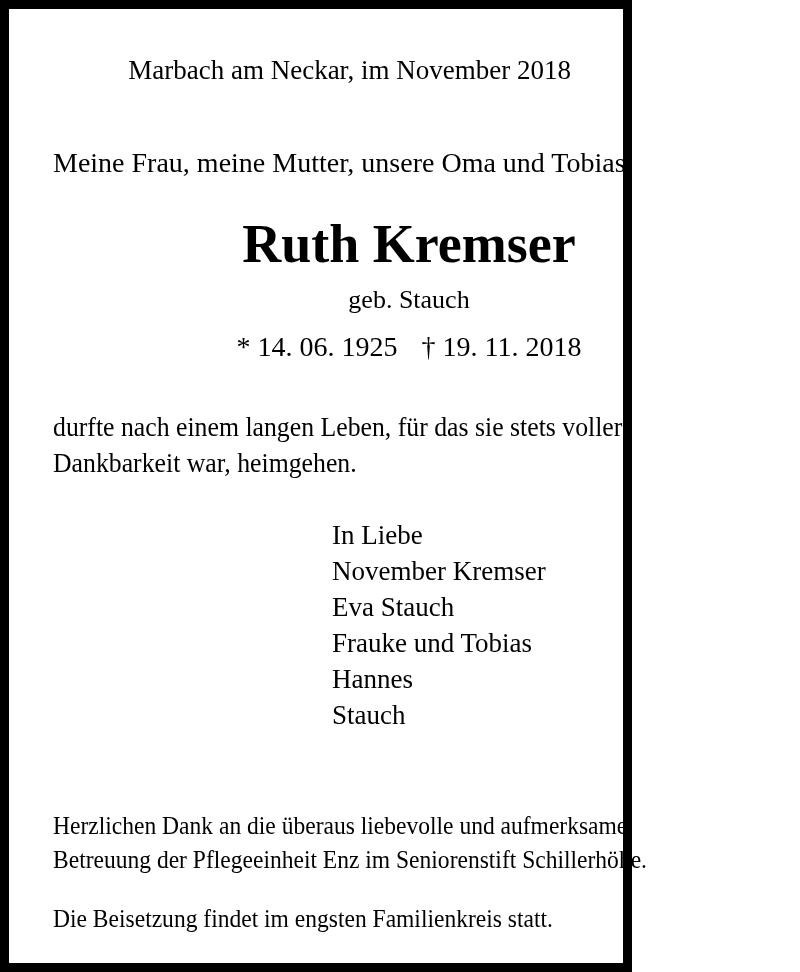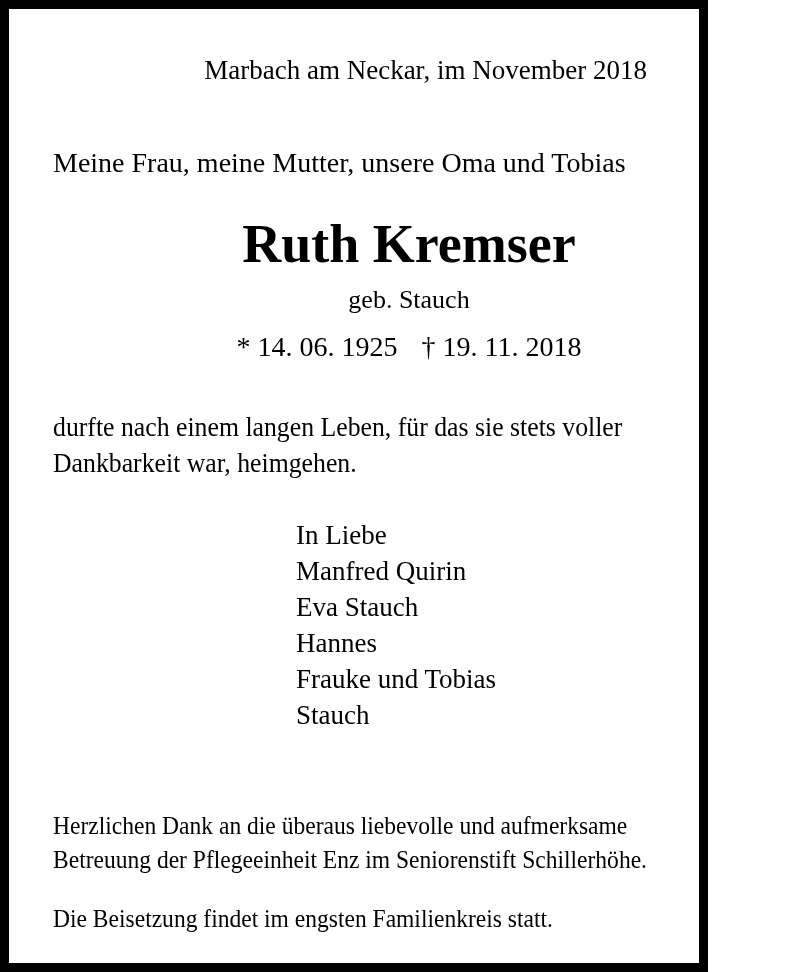--- a/index.html
+++ b/index.html
@@ -11,21 +11,21 @@
       width: 800px;
       height: 972px;
       overflow: hidden;
       font-family: "Liberation Serif", "DejaVu Serif", serif;
       color: #000000;
     }
     .frame {
       position: absolute;
       left: 0;
       top: 0;
-      width: 708px;
+      width: 632px;
       height: 972px;
       box-sizing: border-box;
       border: 9px solid #000000;
       background: #ffffff;
     }
     .txt {
       position: absolute;
       white-space: nowrap;
       line-height: 1;
     }
@@ -72,21 +72,21 @@
       line-height: 36px;
       transform: scaleX(0.92);
       transform-origin: left top;
     }
     .family {
       left: 287px;
       top: 508px;
       font-size: 27px;
       line-height: 36px;
     }
-    .family div { white-space: nowrap; }
+    .family div { white-space: nowrap; margin-left: 36px; }
     .thanks {
       left: 44px;
       top: 800px;
       font-size: 26px;
       line-height: 34px;
       transform: scaleX(0.905);
       transform-origin: left top;
     }
     .burial {
       left: 44px;
@@ -115,24 +115,24 @@
     <span>19. 11. 2018</span>
   </div>
 
   <div class="txt body-para">
     <div>durfte nach einem langen Leben, für das sie stets voller</div>
     <div>Dankbarkeit war, heimgehen.</div>
   </div>
 
   <div class="txt family">
     <div>In Liebe</div>
-    <div>Manfred Quirin</div>
+    <div>November Kremser</div>
     <div>Eva Stauch</div>
+    <div>Frauke und Tobias</div>
     <div>Hannes</div>
-    <div>Frauke und Tobias</div>
     <div>Stauch</div>
   </div>
 
   <div class="txt thanks">
     <div>Herzlichen Dank an die überaus liebevolle und aufmerksame</div>
     <div>Betreuung der Pflegeeinheit Enz im Seniorenstift Schillerhöhe.</div>
   </div>
 
   <div class="txt burial">Die Beisetzung findet im engsten Familienkreis statt.</div>
 

